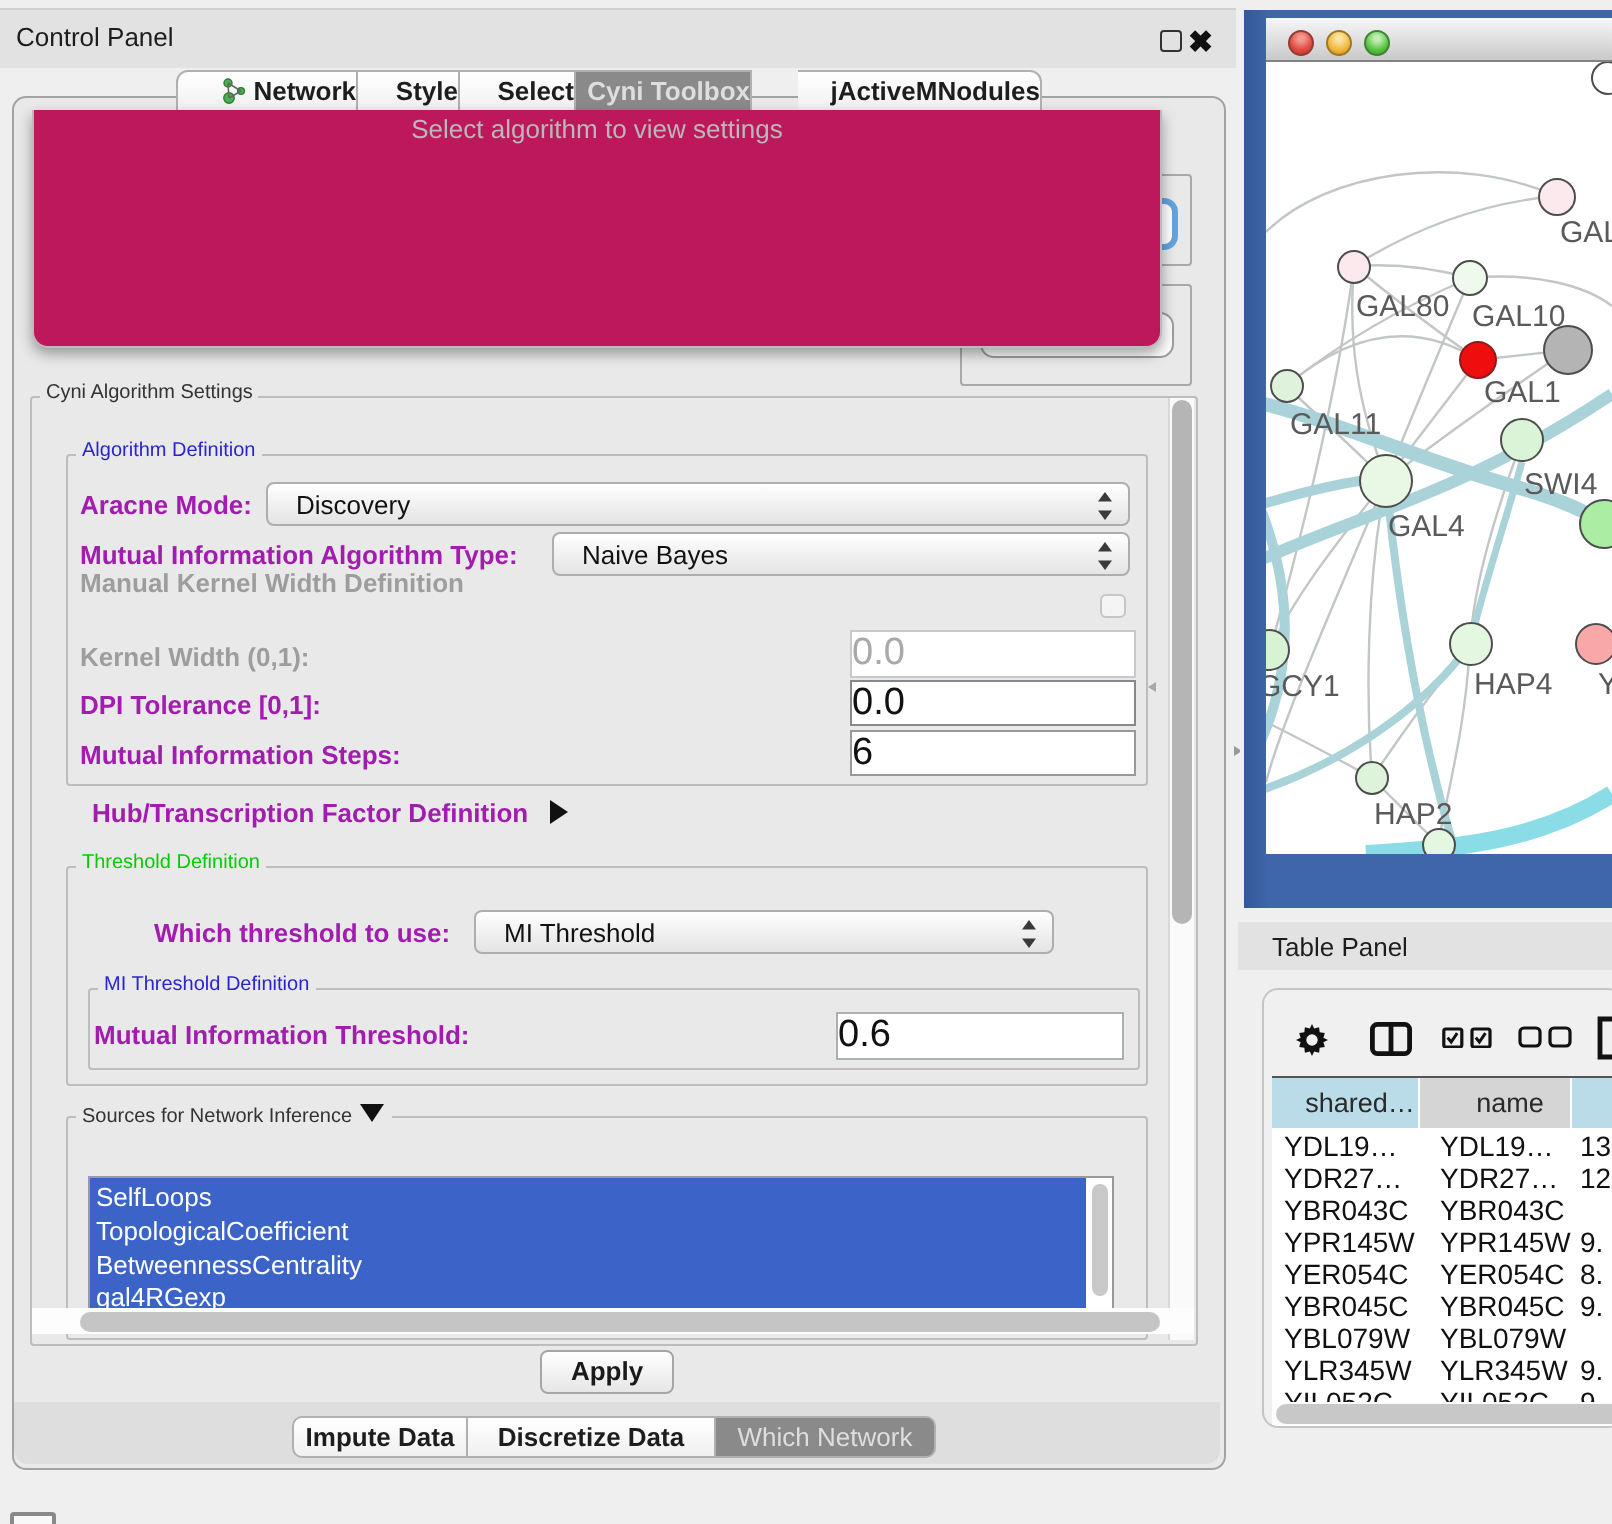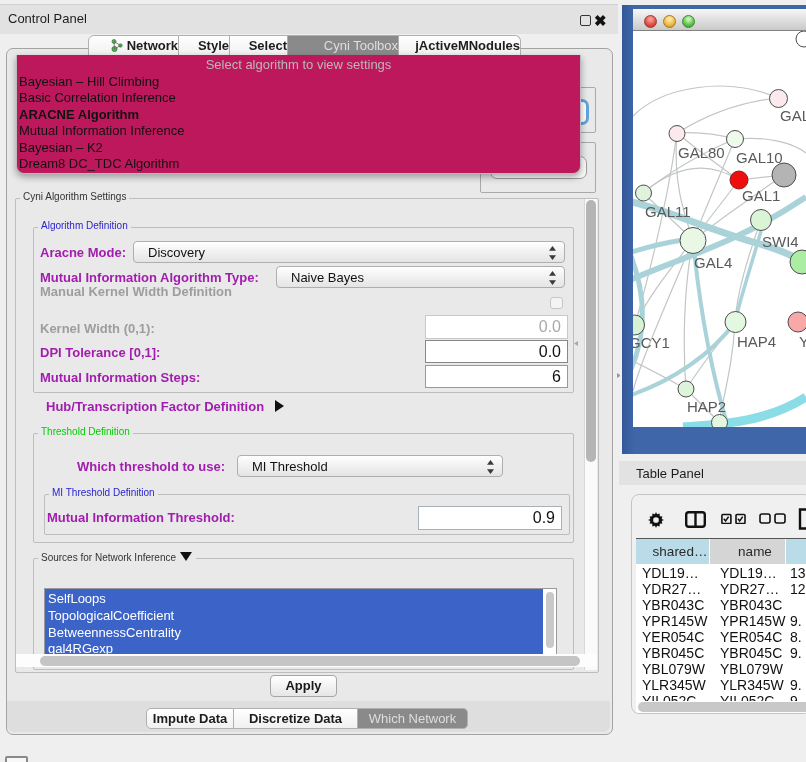--- a/index.html
+++ b/index.html
@@ -4,21 +4,21 @@
 <style>
 html,body{margin:0;padding:0}
 body{width:806px;height:762px;background:#efefef;font-family:"Liberation Sans",sans-serif;position:relative;overflow:hidden}
 .a{position:absolute}
 .b{font-weight:bold}
 .lbl{font-size:13px;color:#a21caf;font-weight:bold;white-space:nowrap}
 .dis{color:#9d9d9d}
 .combo{position:absolute;height:22px;border:1px solid #aeaeae;border-radius:4px;background:linear-gradient(#ffffff,#f2f2f2 45%,#e4e4e4);box-sizing:border-box;font-size:13px;color:#111}
 .combo .tx{position:absolute;left:14px;top:3px}
 .stp{position:absolute;right:7px;top:3px;width:9px;height:16px}
-.fld{position:absolute;height:21px;border:1px solid #a9b0b6;background:#fff;box-sizing:border-box;font-size:16px;color:#111;text-align:right;padding-right:6px;line-height:19px}
+.fld{position:absolute;height:21px;border:1px solid #a9b0b6;background:#fff;box-sizing:border-box;font-size:19px;color:#111;padding-right:6px;line-height:19px}
 .grp{position:absolute;border:1px solid #bdbdbd;border-radius:2px}
 .gl{position:absolute;font-size:10px;background:#e9e9e9;padding:0 3px;white-space:nowrap}
 .tab{position:absolute;top:35px;height:21px;background:linear-gradient(#ffffff,#f0f0f0);border:1px solid #b0b0b0;border-left:none;box-sizing:border-box;text-align:right;font-size:13px;font-weight:bold;color:#1d1d1d;line-height:20px}
 .btab{position:absolute;top:708px;height:21px;background:linear-gradient(#ffffff,#f0f0f0);border:1px solid #b0b0b0;border-left:none;box-sizing:border-box;text-align:center;font-size:13px;font-weight:bold;color:#1d1d1d;line-height:20px}
 .seltab{background:#8a8a8a !important;color:#dedede !important}
 </style>
 </head>
 <body>
 
 <div class="a" style="left:0;top:0;width:620px;height:762px;background:#efefef"></div>
@@ -33,21 +33,21 @@
 <div class="tab" style="left:88px;width:91px;border-left:1px solid #b0b0b0;border-radius:6px 0 0 0">
   <svg width="12" height="13" viewBox="0 0 12 13" style="vertical-align:-2px">
       <circle cx="3" cy="2.5" r="2" fill="#4caf50" stroke="#2e7d32" stroke-width=".7"></circle>
       <circle cx="3.5" cy="10" r="2.6" fill="#4caf50" stroke="#2e7d32" stroke-width=".7"></circle>
       <circle cx="9.5" cy="6.5" r="1.7" fill="#4caf50" stroke="#2e7d32" stroke-width=".7"></circle>
       <path d="M3 3 L3.5 10 M3.5 10 L9.5 6.5 M3 2.5 L9.5 6.5" stroke="#666" stroke-width=".8" fill="none"></path>
     </svg>
   Network</div>
 <div class="tab" style="left:179px;width:51px">Style</div>
 <div class="tab" style="left:230px;width:58px">Select</div>
-<div class="tab seltab" style="left:288px;width:111px;font-weight:normal">Cyni Toolbox</div>
+<div class="tab seltab" style="left:288px;width:88px;font-weight:bold">Cyni Toolbox</div>
 <div class="tab" style="left:399px;width:122px;border-radius:0 6px 0 0">jActiveMNodules</div>
 
 <div class="grp" style="left:480px;top:87px;width:114px;height:44px;border-color:#a9a9a9"></div>
 <div class="a" style="left:490px;top:99px;width:99px;height:26px;border:3px solid #62a4dc;border-radius:7px;background:#fff;box-sizing:border-box"></div>
 <div class="grp" style="left:480px;top:142px;width:114px;height:49px;border-color:#a9a9a9"></div>
 <div class="a" style="left:490px;top:156px;width:97px;height:23px;border:1px solid #9d9d9d;border-radius:7px;background:#fcfcfc;box-sizing:border-box"></div>
 
 <div class="grp" style="left:15px;top:198px;width:582px;height:473px"></div>
 <div class="gl" style="left:20px;top:191px;color:#333">Cyni Algorithm Settings</div>
 
@@ -89,32 +89,32 @@
 
 <div class="lbl a" style="left:46px;top:399px">Hub/Transcription Factor Definition</div>
 <svg class="a" style="left:274px;top:399px" width="11" height="14" viewBox="0 0 11 14">
     <path d="M1 1 L10 7 L1 13 Z" fill="#111"></path>
   </svg>
 
 <div class="grp" style="left:33px;top:433px;width:539px;height:108px"></div>
 <div class="gl" style="left:38px;top:426px;color:#00ce00">Threshold Definition</div>
 
 <div class="lbl a" style="left:77px;top:459px">Which threshold to use:</div>
-<div class="combo" style="left:237px;top:455px;width:266px">
+<div class="combo" style="left:237px;top:455px;width:290px">
     <span class="tx">MI Threshold</span>
 <svg class="stp" viewBox="0 0 9 16">
       <path d="M4.5 1 L8 5.8 H1 Z" fill="#3a3a3a"></path>
       <path d="M4.5 15 L8 10.2 H1 Z" fill="#3a3a3a"></path>
     </svg>
   </div>
 
 <div class="grp" style="left:44px;top:494px;width:524px;height:39px"></div>
 <div class="gl" style="left:49px;top:487px;color:#2a24cf">MI Threshold Definition</div>
 <div class="lbl a" style="left:47px;top:510px">Mutual Information Threshold:</div>
-<div class="fld" style="left:418px;top:506px;width:144px;height:24px;line-height:22px">0.9</div>
+<div class="fld" style="left:418px;top:506px;width:144px;height:24px;line-height:22px">0.6</div>
 
 <div class="grp" style="left:33px;top:558px;width:539px;height:110px"></div>
 <div class="gl" style="left:38px;top:551px;color:#333">Sources for Network Inference <svg width="14" height="11" viewBox="0 0 14 11" style="vertical-align:-1px">
       <path d="M1 1 L13 1 L7 10 Z" fill="#111"></path>
     </svg></div>
 <div class="lbl a" style="left:44px;top:598px">Data Attributes</div>
 
 <div class="a" style="left:44px;top:588px;width:513px;height:68px;border:1px solid #9a9a9a;background:#fff;box-sizing:border-box">
   <div class="a" style="left:0;top:0;width:498px;height:66px;background:#3c64c8"></div>
   <div class="a" style="left:3px;top:2px;font-size:13px;color:#fff;line-height:16.8px">SelfLoops<br>TopologicalCoefficient<br>BetweennessCentrality<br>gal4RGexp</div>
@@ -128,21 +128,20 @@
 
 <div class="a" style="left:7px;top:701px;width:603px;height:31px;background:#dedede;border-radius:0 0 7px 7px"></div>
 <div class="btab" style="left:146px;width:88px;border-left:1px solid #b0b0b0;border-radius:5px 0 0 5px">Impute Data</div>
 <div class="btab" style="left:234px;width:124px">Discretize Data</div>
 <div class="btab seltab" style="left:358px;width:110px;border-radius:0 5px 5px 0;font-weight:normal">Which Network</div>
 
 <div class="a" style="left:5px;top:756px;width:19px;height:12px;border:2px solid #898989;border-radius:2px;background:#f8f8f8"></div>
 
 <div class="a" style="left:16px;top:55px;width:565px;height:119px;background:#be185d;border:1px solid #bbb;border-top:none;border-radius:0 0 8px 8px;box-shadow:0 3px 7px rgba(0,0,0,0.35);box-sizing:border-box">
   <div style="text-align:center;font-size:13px;color:#b9b9b9;margin-top:2px">Select algorithm to view settings</div>
-  <div style="font-size:13px;color:#111;line-height:16.4px;margin:2px 0 0 2px">Bayesian – Hill Climbing<br>Basic Correlation Inference<br><b>ARACNE Algorithm</b><br>Mutual Information Inference<br>Bayesian – K2<br>Dream8 DC_TDC Algorithm</div>
 </div>
 
 <div class="a" style="left:574px;top:341px;width:4px;height:5px;background:#a8a8a8;clip-path:polygon(100% 0,100% 100%,0 50%)"></div>
 <div class="a" style="left:617px;top:373px;width:4px;height:5px;background:#999;clip-path:polygon(0 0,0 100%,100% 50%)"></div>
 
 <div class="a" style="left:620px;top:0;width:186px;height:762px;background:#efefef"></div>
 
 <div class="a" style="left:622px;top:5px;width:184px;height:449px;background:linear-gradient(90deg,#33589a,#3e66a8 12px,#3e66a8)"></div>
 <div class="a" style="left:633px;top:9px;width:173px;height:22px;background:linear-gradient(#f7f7f7,#c9c9c9);border-bottom:1px solid #828282;box-sizing:border-box"></div>
 <div class="a" style="left:644px;top:15px;width:11px;height:11px;border-radius:50%;background:radial-gradient(circle at 50% 30%,#f49891 15%,#e1493f 60%,#b03a32);border:0.5px solid #943c34"></div>

